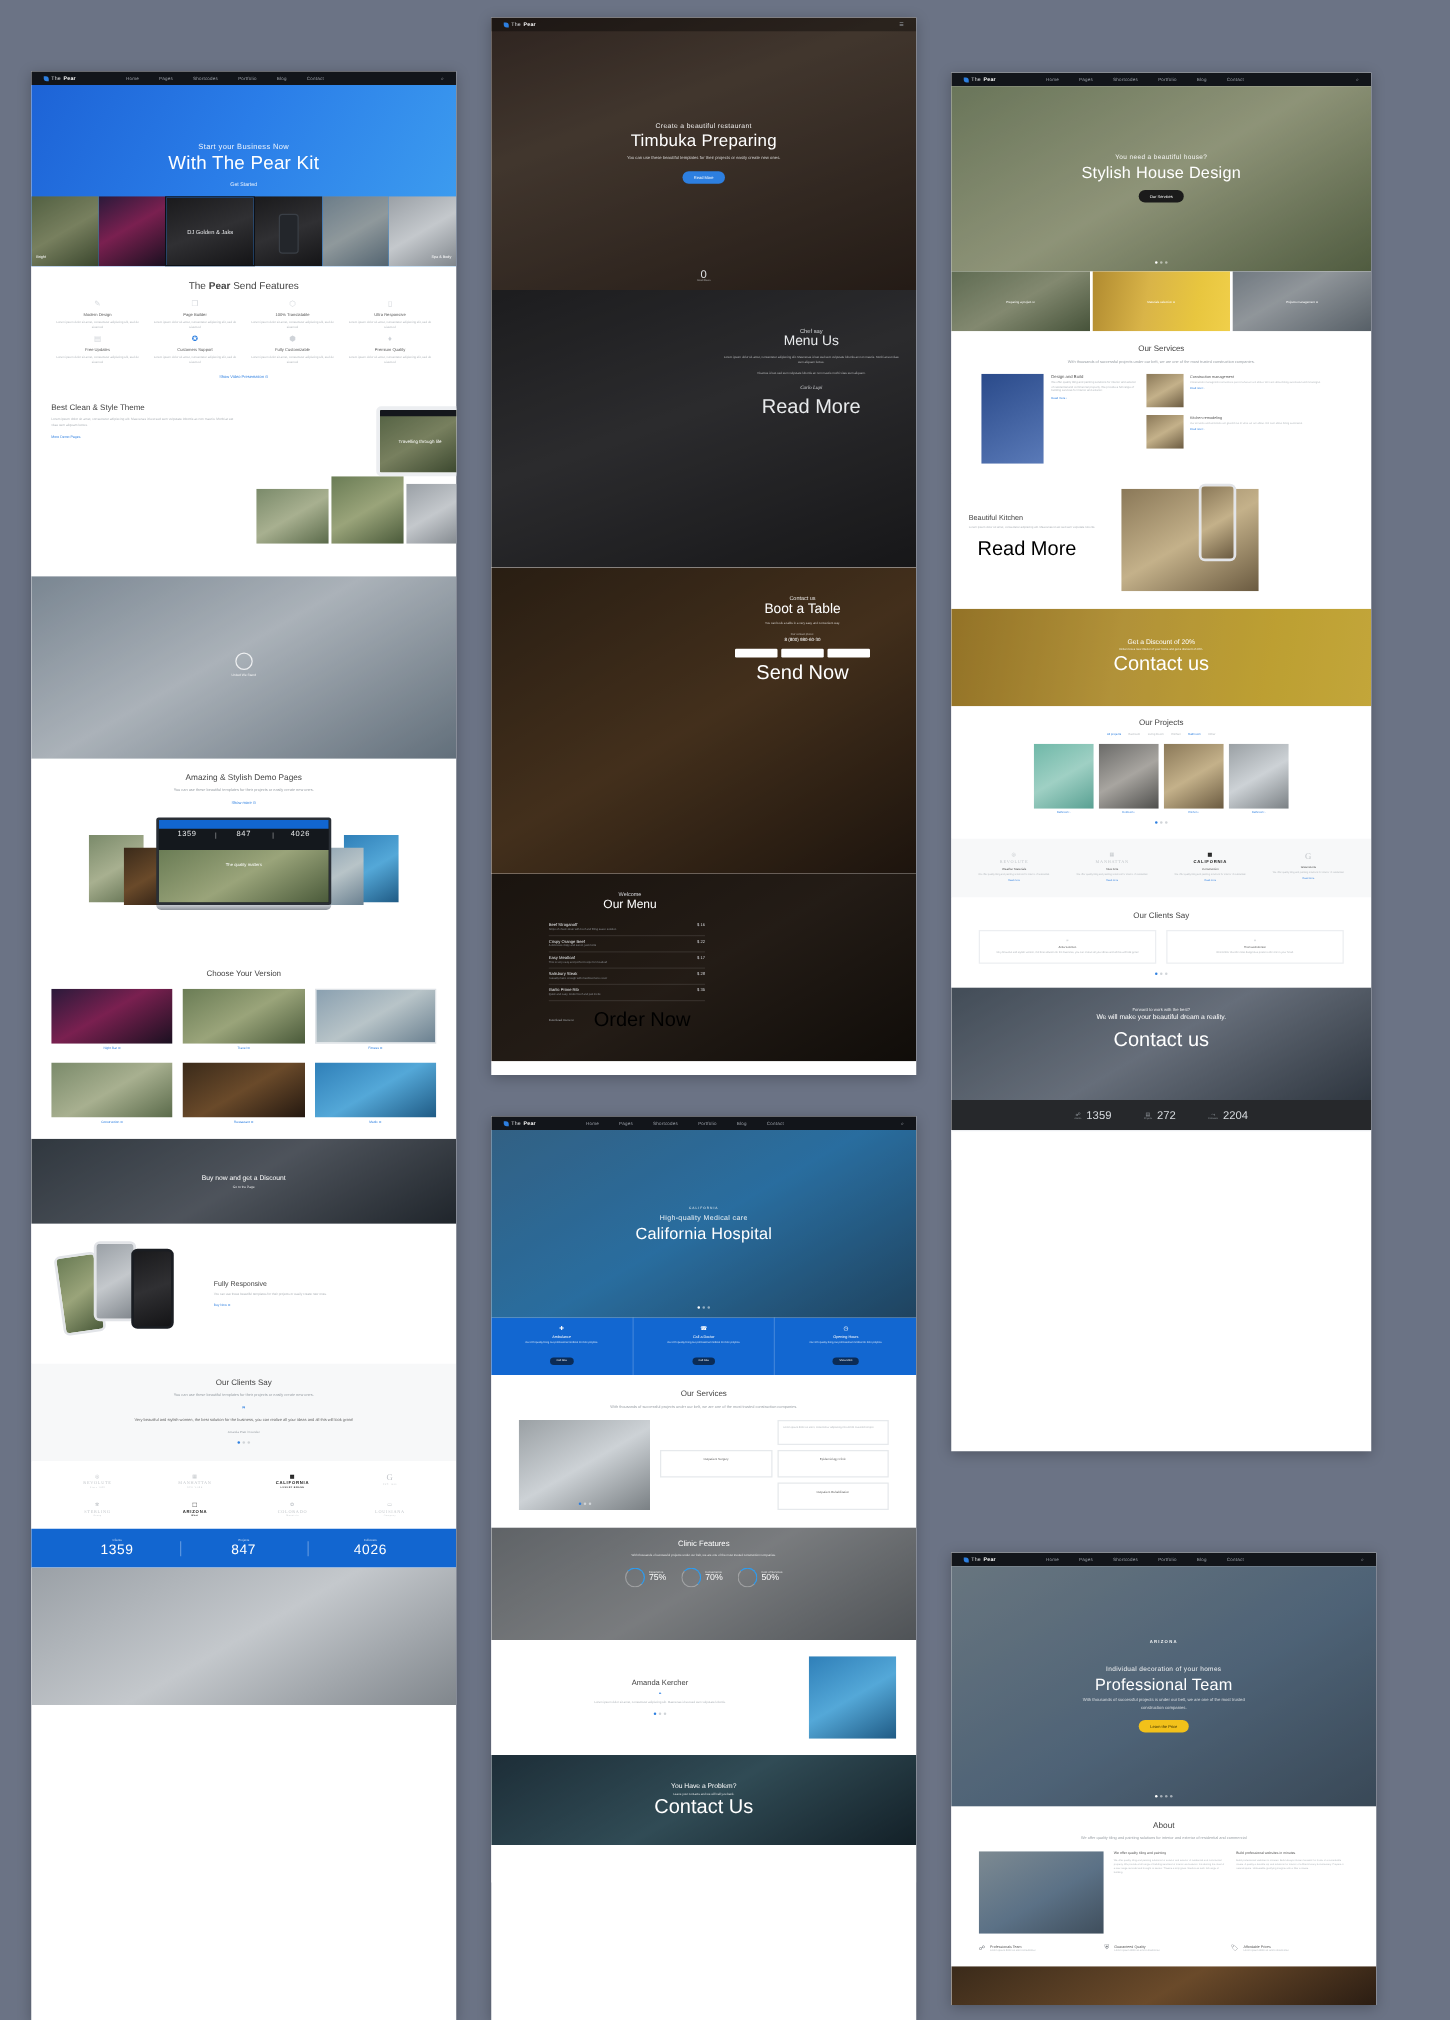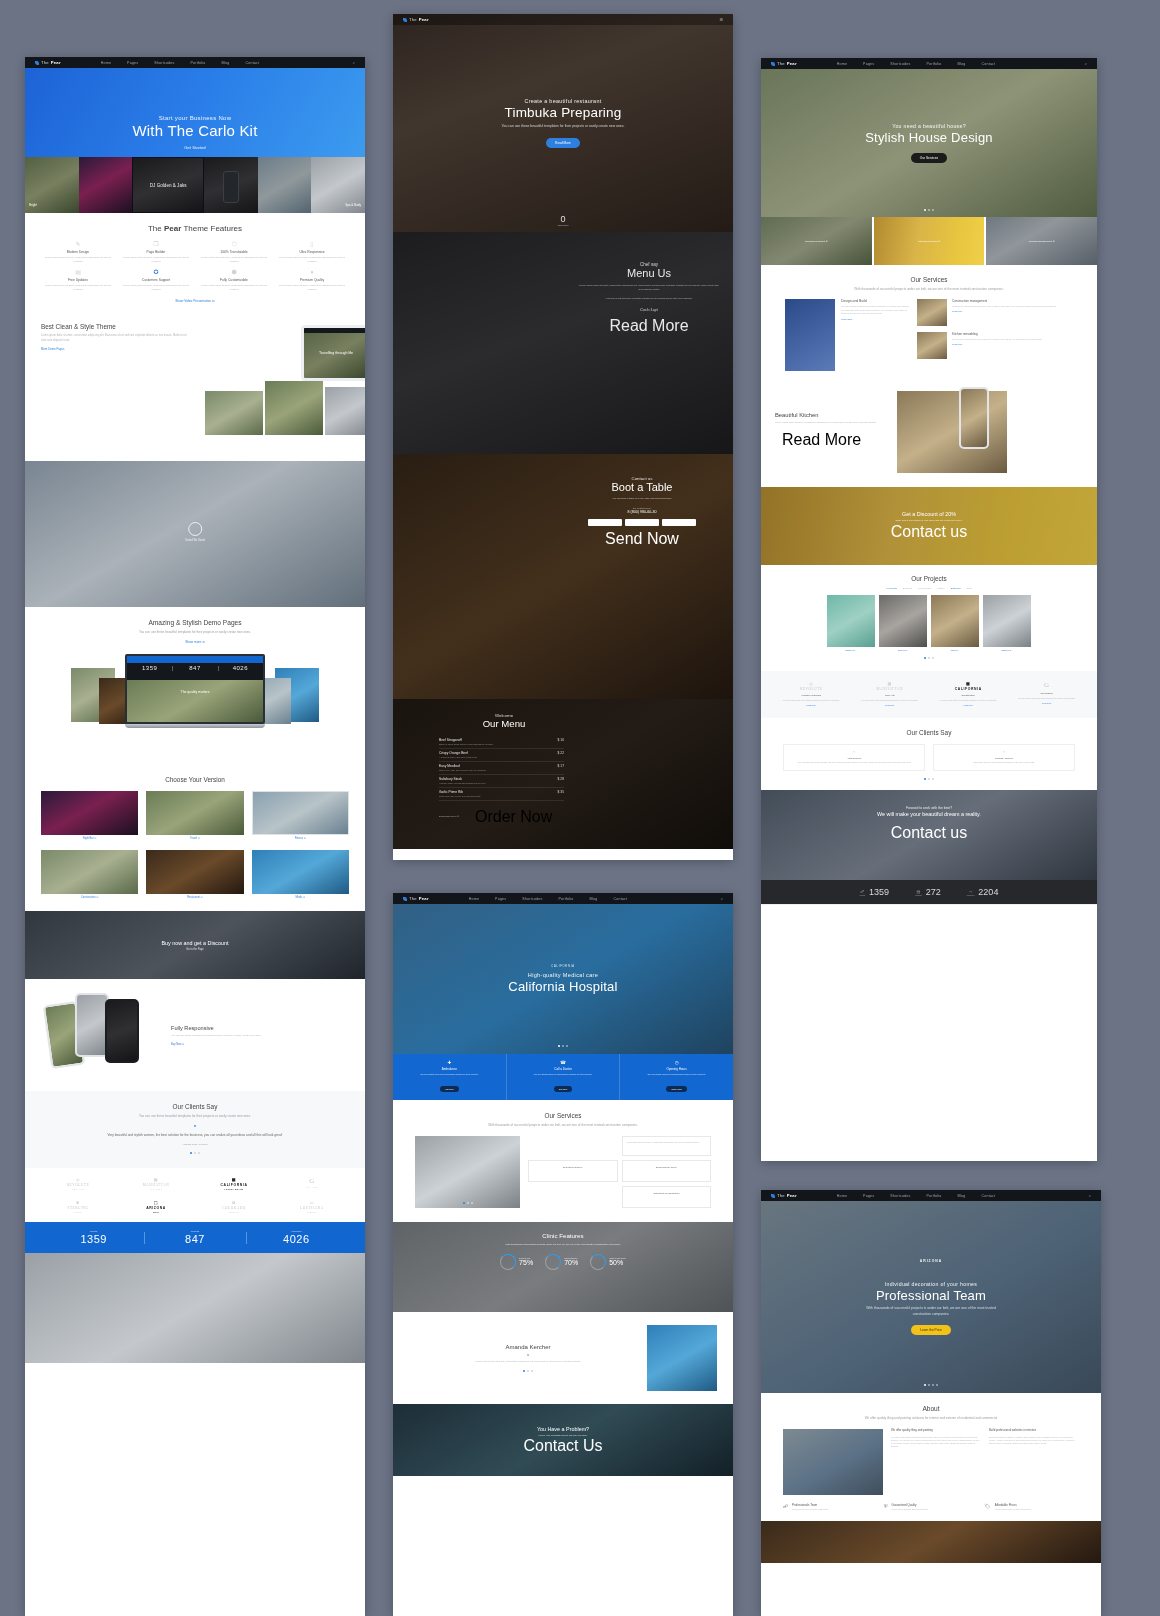--- a/index.html
+++ b/index.html
@@ -206,21 +206,21 @@
       <span>Blog</span>
       <span>Contact</span>
     </div>
     <div class="nav-search">⌕</div>
   </div>
 
   <div class="hero" style="height:145px;">
     <div class="ph g-blue"></div>
     <div style="position:relative; text-align:center; margin-top:-16px;">
       <div class="pre">Start your Business Now</div>
-      <div class="big">With The Carlo Kit</div>
+      <div class="big">With The Pear Kit</div>
       <div class="getstarted">Get Started</div>
     </div>
 
     <div style="position:absolute; left:0; right:0; bottom:0; height:56px; display:flex;">
       <div class="pb" style="flex:1">
         <div class="ph g-travel"></div>
             <div class="shade-l"></div>
         <div style="position:absolute;bottom:6px;left:4px;color:#fff;font-size:3px;">Bright</div>
       </div>
       <div class="pb" style="flex:1">
@@ -240,21 +240,21 @@
           </div>
       <div class="pb" style="flex:1">
             <div class="ph g-grey"></div>
         <div style="position:absolute;bottom:6px;right:4px;color:#fff;font-size:3px;">Spa &amp; Body</div>
       </div>
     </div>
   </div>
 
   <div class="sec" style="padding:11px 16px 10px;">
     <div class="sec-title">
-      <span>The </span><b style="font-weight:bold">Pear</b><span> Theme Features</span>
+      <span>The </span><b style="font-weight:bold">Pear</b><span> Send Features</span>
     </div>
     <div class="feat-grid">
       <div class="feat">
             <div class="fic">✎</div>
             <div class="ft">Modern Design</div>
             <div class="fd">Lorem ipsum dolor sit amet, consectetur adipiscing elit, sed do eiusmod</div>
           </div>
       <div class="feat">
             <div class="fic">❒</div>
             <div class="ft">Page Builder</div>
@@ -943,21 +943,21 @@
           <div class="sv2">272</div>
         </div>
     <div class="si">
           <div class="icn">⤳<small>Followers</small></div>
           <div class="sv2">2204</div>
         </div>
   </div>
   <div class="sec" style="height:24px; border-top:1px solid #eceef1;"></div>
 </div>
 
-<div class="page" style="left:761px; top:1190px; width:340px; height:426px;">
+<div class="page" style="left:761px; top:1242px; width:340px; height:362px;">
 
   <div class="navbar">
     <div class="nav-logo">
       <span class="leaf"></span>
       <span>The </span>
           <b>Pear</b>
     </div>
     <div class="nav-links">
       <span>Home</span>
       <span>Pages</span>

